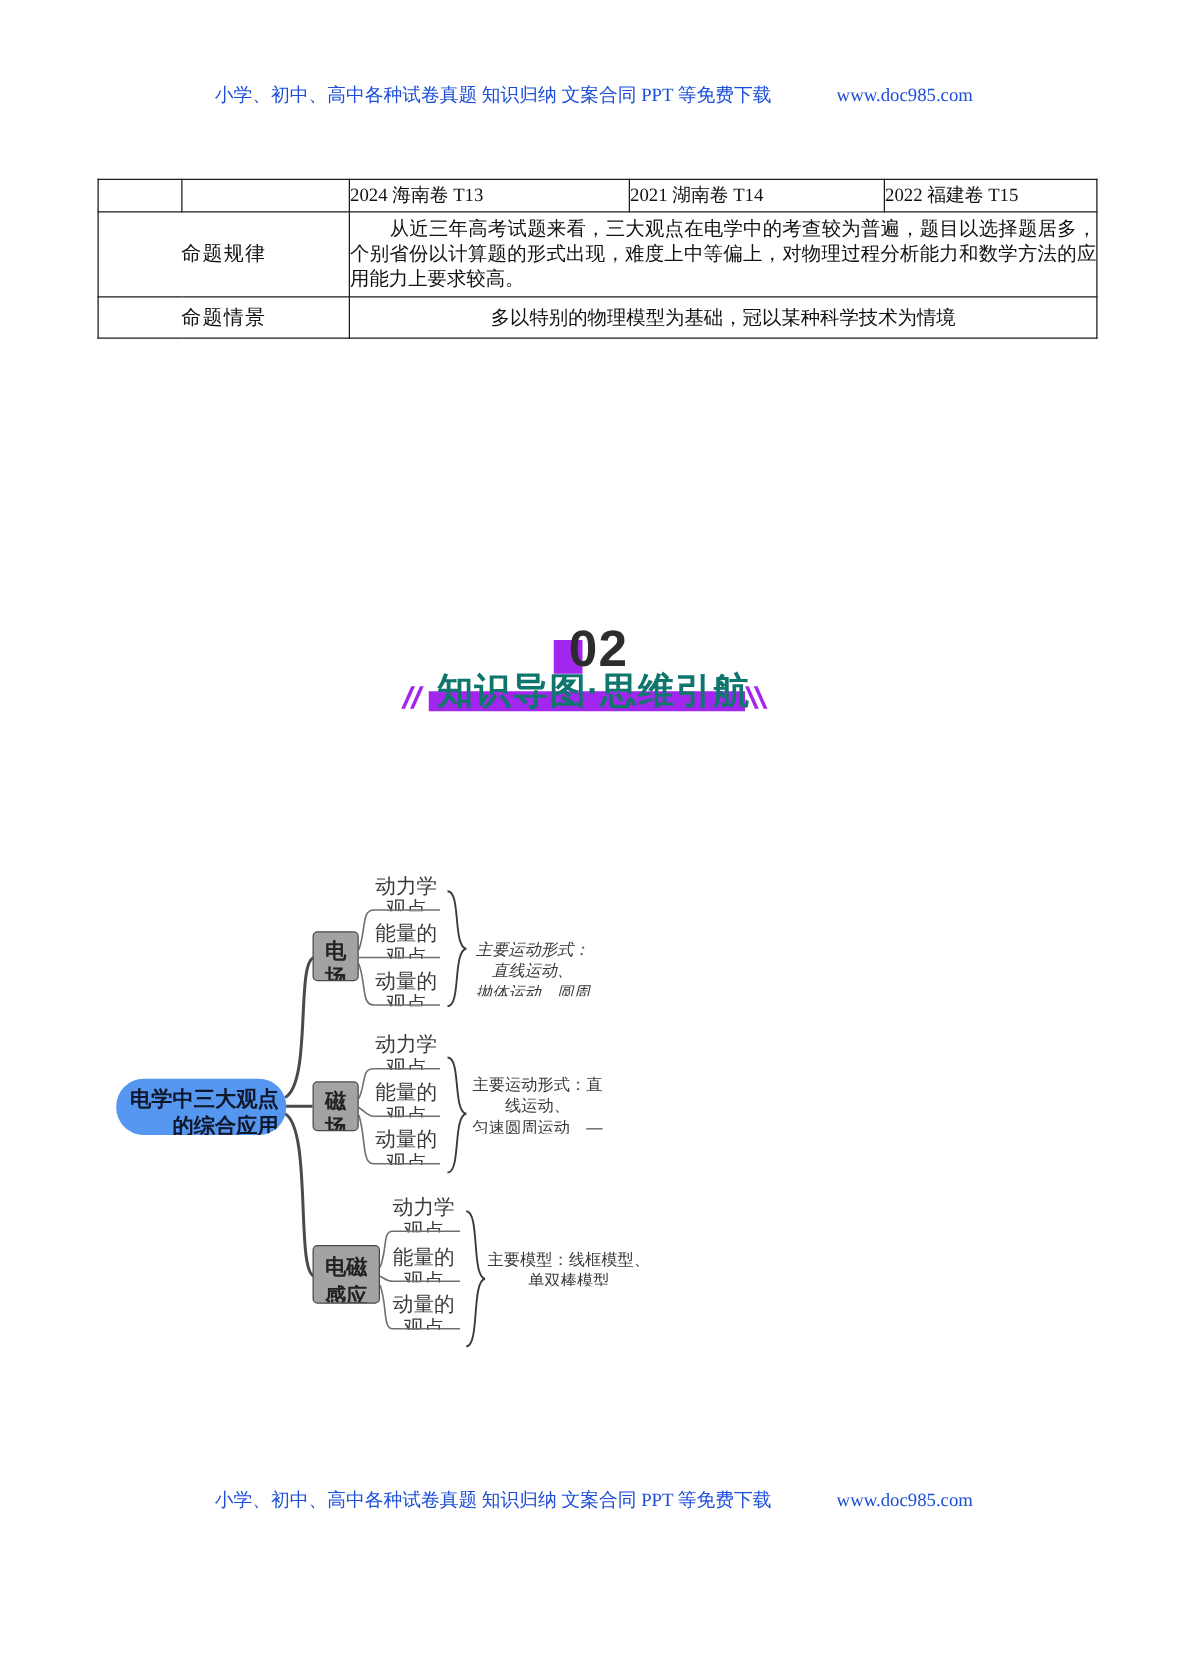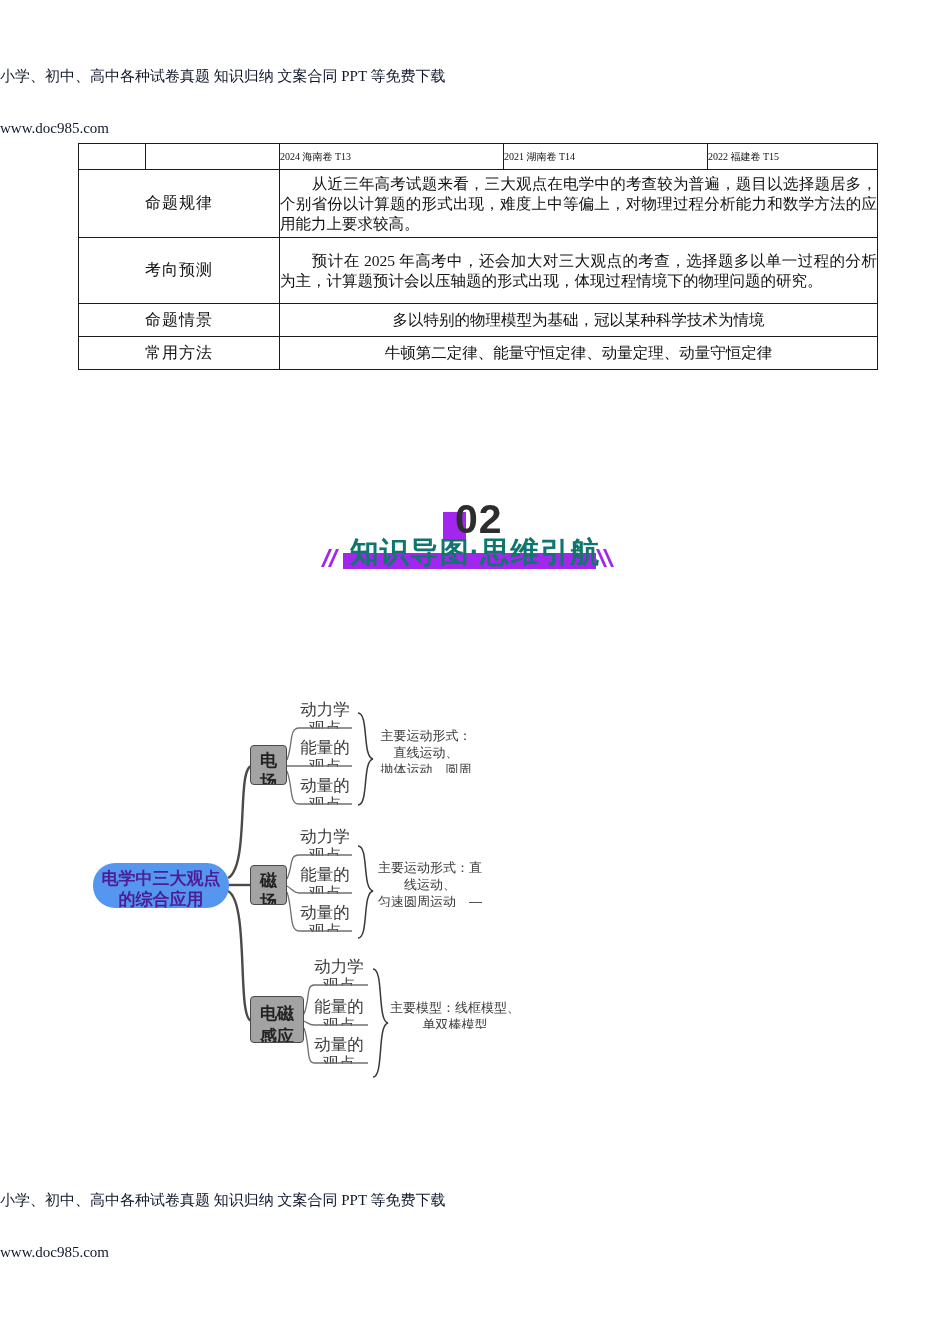--- a/index.html
+++ b/index.html
@@ -2,46 +2,46 @@
 <html><head>
 <meta charset="utf-8">
 <style>
   html,body{margin:0;padding:0;background:#ffffff;}
   .page{position:relative;width:950px;height:1344px;background:#fff;overflow:hidden;
         font-family:"Liberation Serif", serif;color:#111;}
   .abs{position:absolute;}
 
   
   .pageband{left:0;width:950px;display:flex;justify-content:center;align-items:baseline;
-            gap:34px;font-size:15px;color:#0f172a;flex-direction:column;}
+            gap:52px;font-size:15px;color:#1d4ed8;}
 
   
   table.info{position:absolute;left:78px;top:143px;width:799px;border-collapse:collapse;
              table-layout:fixed;font-size:15.5px;color:#111;}
   table.info td{border:1.5px solid #1b1b1b;vertical-align:middle;padding:0;overflow:hidden;}
-  td.examcell{padding:2px 6px;font-size:10px;vertical-align:top;}
+  td.examcell{padding:2px 6px;font-size:15px;vertical-align:top;}
   td.labelcell{text-align:center;font-size:16px;letter-spacing:1px;}
   td.paracell{padding:2px 9px;text-align:justify;line-height:20px;}
   td.paracell .para{text-indent:2.05em;}
   td.centercell{text-align:center;}
 
   
   .secnum{font-family:"Liberation Sans", sans-serif;font-weight:bold;font-size:41px;
           color:#2d2d2d;z-index:3;letter-spacing:1px;}
   .secsquare{width:23px;height:27px;z-index:2;}
   .sectitle{font-family:"Liberation Sans", sans-serif;font-weight:800;font-size:29px;
             color:#0f766e;letter-spacing:1px;text-align:center;z-index:3;}
   .secbar{height:16px;z-index:1;}
   .slashes{display:flex;gap:4px;z-index:2;}
   .slashes i{display:block;width:3px;height:18px;}
 
   
   .mm{font-family:"Liberation Sans", sans-serif;color:#3a3a3a;}
-  .mm-root{border-radius:22px;color:#4c1d95;font-weight:bold;font-size:17px;line-height:21px;
-           text-align:center;padding:6px 6px 0;box-sizing:border-box;overflow:hidden;z-index:2;font-family:Liberation Mono, monospace;}
+  .mm-root{border-radius:22px;color:#0f172a;font-weight:bold;font-size:17px;line-height:21px;
+           text-align:right;padding:6px 6px 0;box-sizing:border-box;overflow:hidden;z-index:2;}
   .mm-box{background:#a3a3a3;border:1.5px solid #4a4a4a;border-radius:4px;box-sizing:border-box;
           font-weight:bold;font-size:17px;color:#222;text-align:center;overflow:hidden;z-index:2;}
   .mm-child{font-size:16.5px;line-height:19px;text-align:center;overflow:hidden;color:#3a3a3a;}
   .mm-summary{font-size:13px;line-height:17px;text-align:center;overflow:hidden;color:#3a3a3a;}
   .mm-summary div{white-space:nowrap;}
   svg.wires{position:absolute;left:0;top:0;z-index:1;pointer-events:none;}
 </style>
 </head>
 <body>
 
@@ -67,33 +67,23 @@
       <td class="examcell">2024 海南卷 T13</td>
       <td class="examcell">2021 湖南卷 T14</td>
       <td class="examcell">2022 福建卷  T15</td>
     </tr>
     <tr style="height:68px">
       <td colspan="2" class="labelcell">命题规律</td>
       <td colspan="3" class="paracell">
         <div class="para">从近三年高考试题来看，三大观点在电学中的考查较为普遍，题目以选择题居多，个别省份以计算题的形式出现，难度上中等偏上，对物理过程分析能力和数学方法的应用能力上要求较高。</div>
       </td>
     </tr>
-    <tr style="height:66px">
-      <td colspan="2" class="labelcell">考向预测</td>
-      <td colspan="3" class="paracell">
-        <div class="para">预计在 2025 年高考中，还会加大对三大观点的考查，选择题多以单一过程的分析为主，计算题预计会以压轴题的形式出现，体现过程情境下的物理问题的研究。</div>
-      </td>
-    </tr>
     <tr style="height:33px">
       <td colspan="2" class="labelcell">命题情景</td>
       <td colspan="3" class="centercell">多以特别的物理模型为基础，冠以某种科学技术为情境</td>
-    </tr>
-    <tr style="height:33px">
-      <td colspan="2" class="labelcell">常用方法</td>
-      <td colspan="3" class="centercell">牛顿第二定律、能量守恒定律、动量定理、动量守恒定律</td>
     </tr>
   </tbody>
     </table>
 
   <div class="abs secsquare" style="left:443px;top:512px;background:#A326EE;"></div>
   <div class="abs secnum" style="left:455px;top:496px;">02</div>
 
   <div class="abs secbar" style="left:343px;top:553px;width:253px;background:#A326EE;"></div>
   <div class="abs sectitle" style="left:320px;top:533px;width:310px;">知识导图·思维引航</div>
   <div class="abs slashes" style="left:325px;top:549px;">
@@ -139,21 +129,21 @@
   <div class="abs mm mm-child" style="left:296px;top:776px;width:58px;height:29px;">动量的观点</div>
 
   <div class="abs mm mm-child" style="left:296px;top:827px;width:58px;height:29px;">动力学观点</div>
   <div class="abs mm mm-child" style="left:296px;top:865px;width:58px;height:29px;">能量的观点</div>
   <div class="abs mm mm-child" style="left:296px;top:903px;width:58px;height:29px;">动量的观点</div>
 
   <div class="abs mm mm-child" style="left:310px;top:957px;width:58px;height:29px;">动力学观点</div>
   <div class="abs mm mm-child" style="left:310px;top:997px;width:58px;height:29px;">能量的观点</div>
   <div class="abs mm mm-child" style="left:310px;top:1035px;width:58px;height:29px;">动量的观点</div>
 
-  <div class="abs mm mm-summary" style="left:376px;top:727px;width:100px;height:46px;">
+  <div class="abs mm mm-summary" style="left:376px;top:751px;width:100px;height:46px;font-style:italic;">
     <div>主要运动形式：</div>
     <div>直线运动、</div>
     <div>抛体运动、圆周</div>
   </div>
   <div class="abs mm mm-summary" style="left:374px;top:859px;width:112px;height:48px;">
     <div>主要运动形式：直</div>
     <div>线运动、</div>
     <div>匀速圆周运动　—</div>
   </div>
   <div class="abs mm mm-summary" style="left:390px;top:999px;width:130px;height:30px;">

